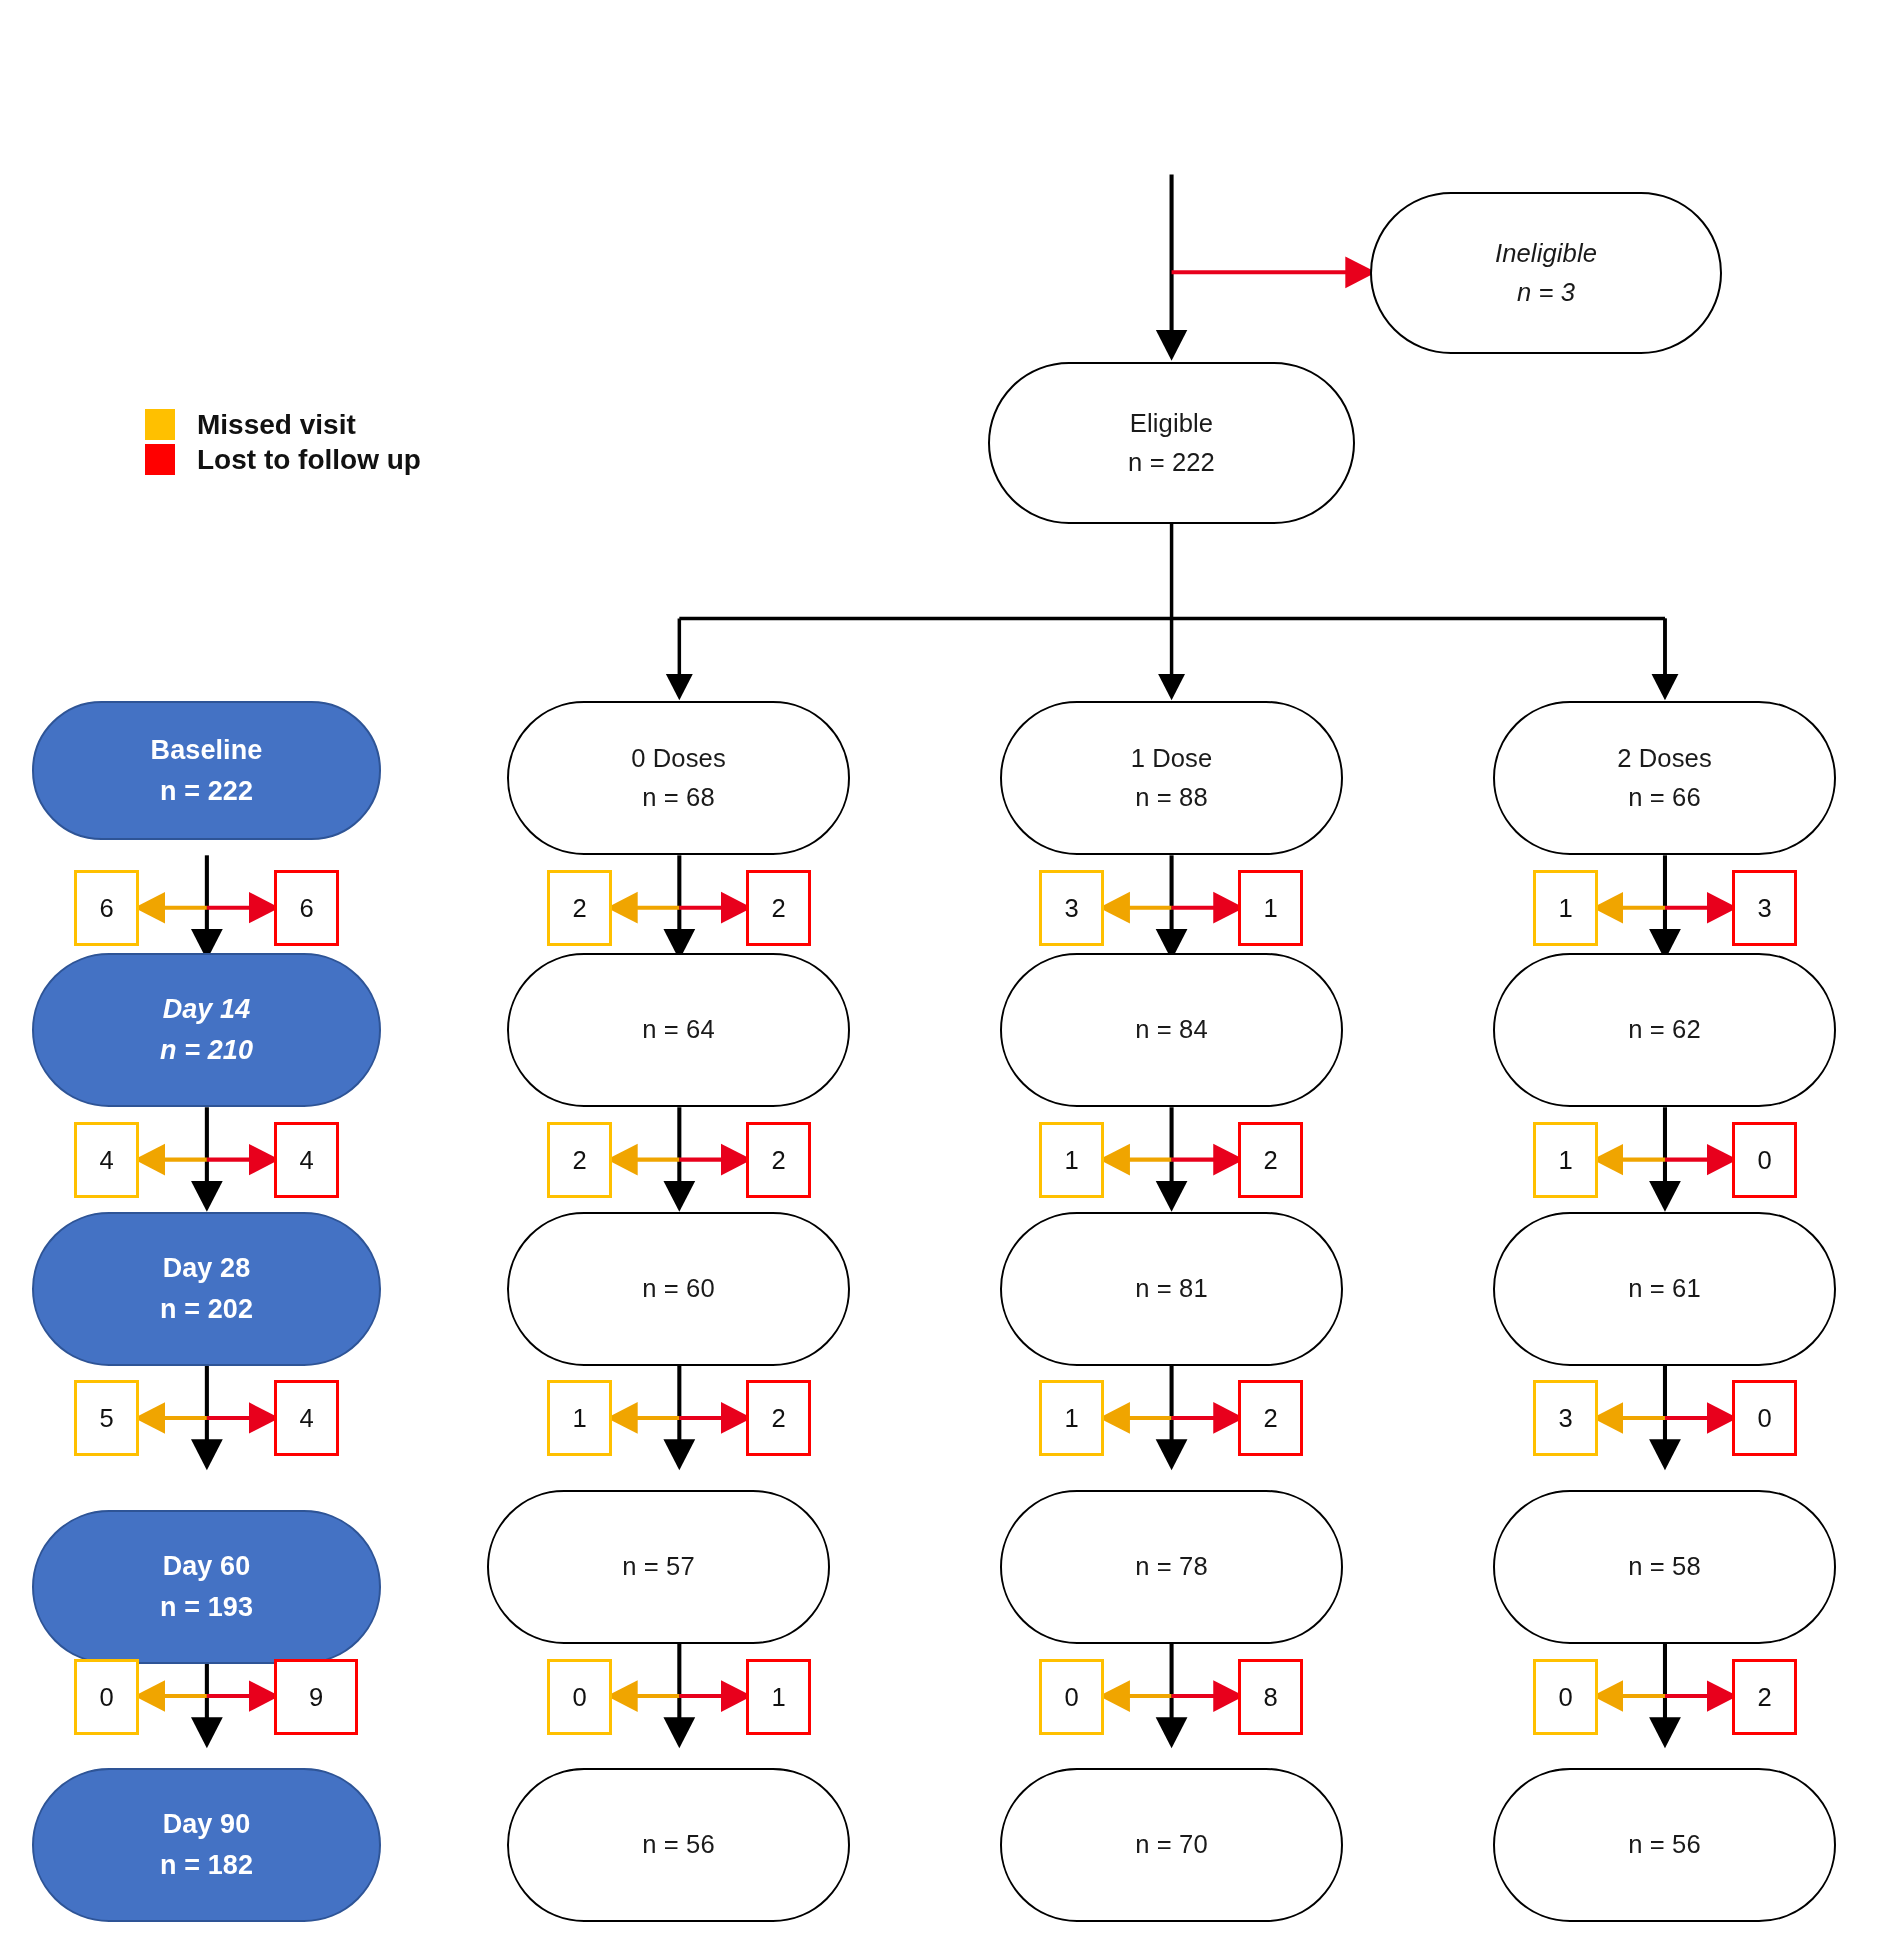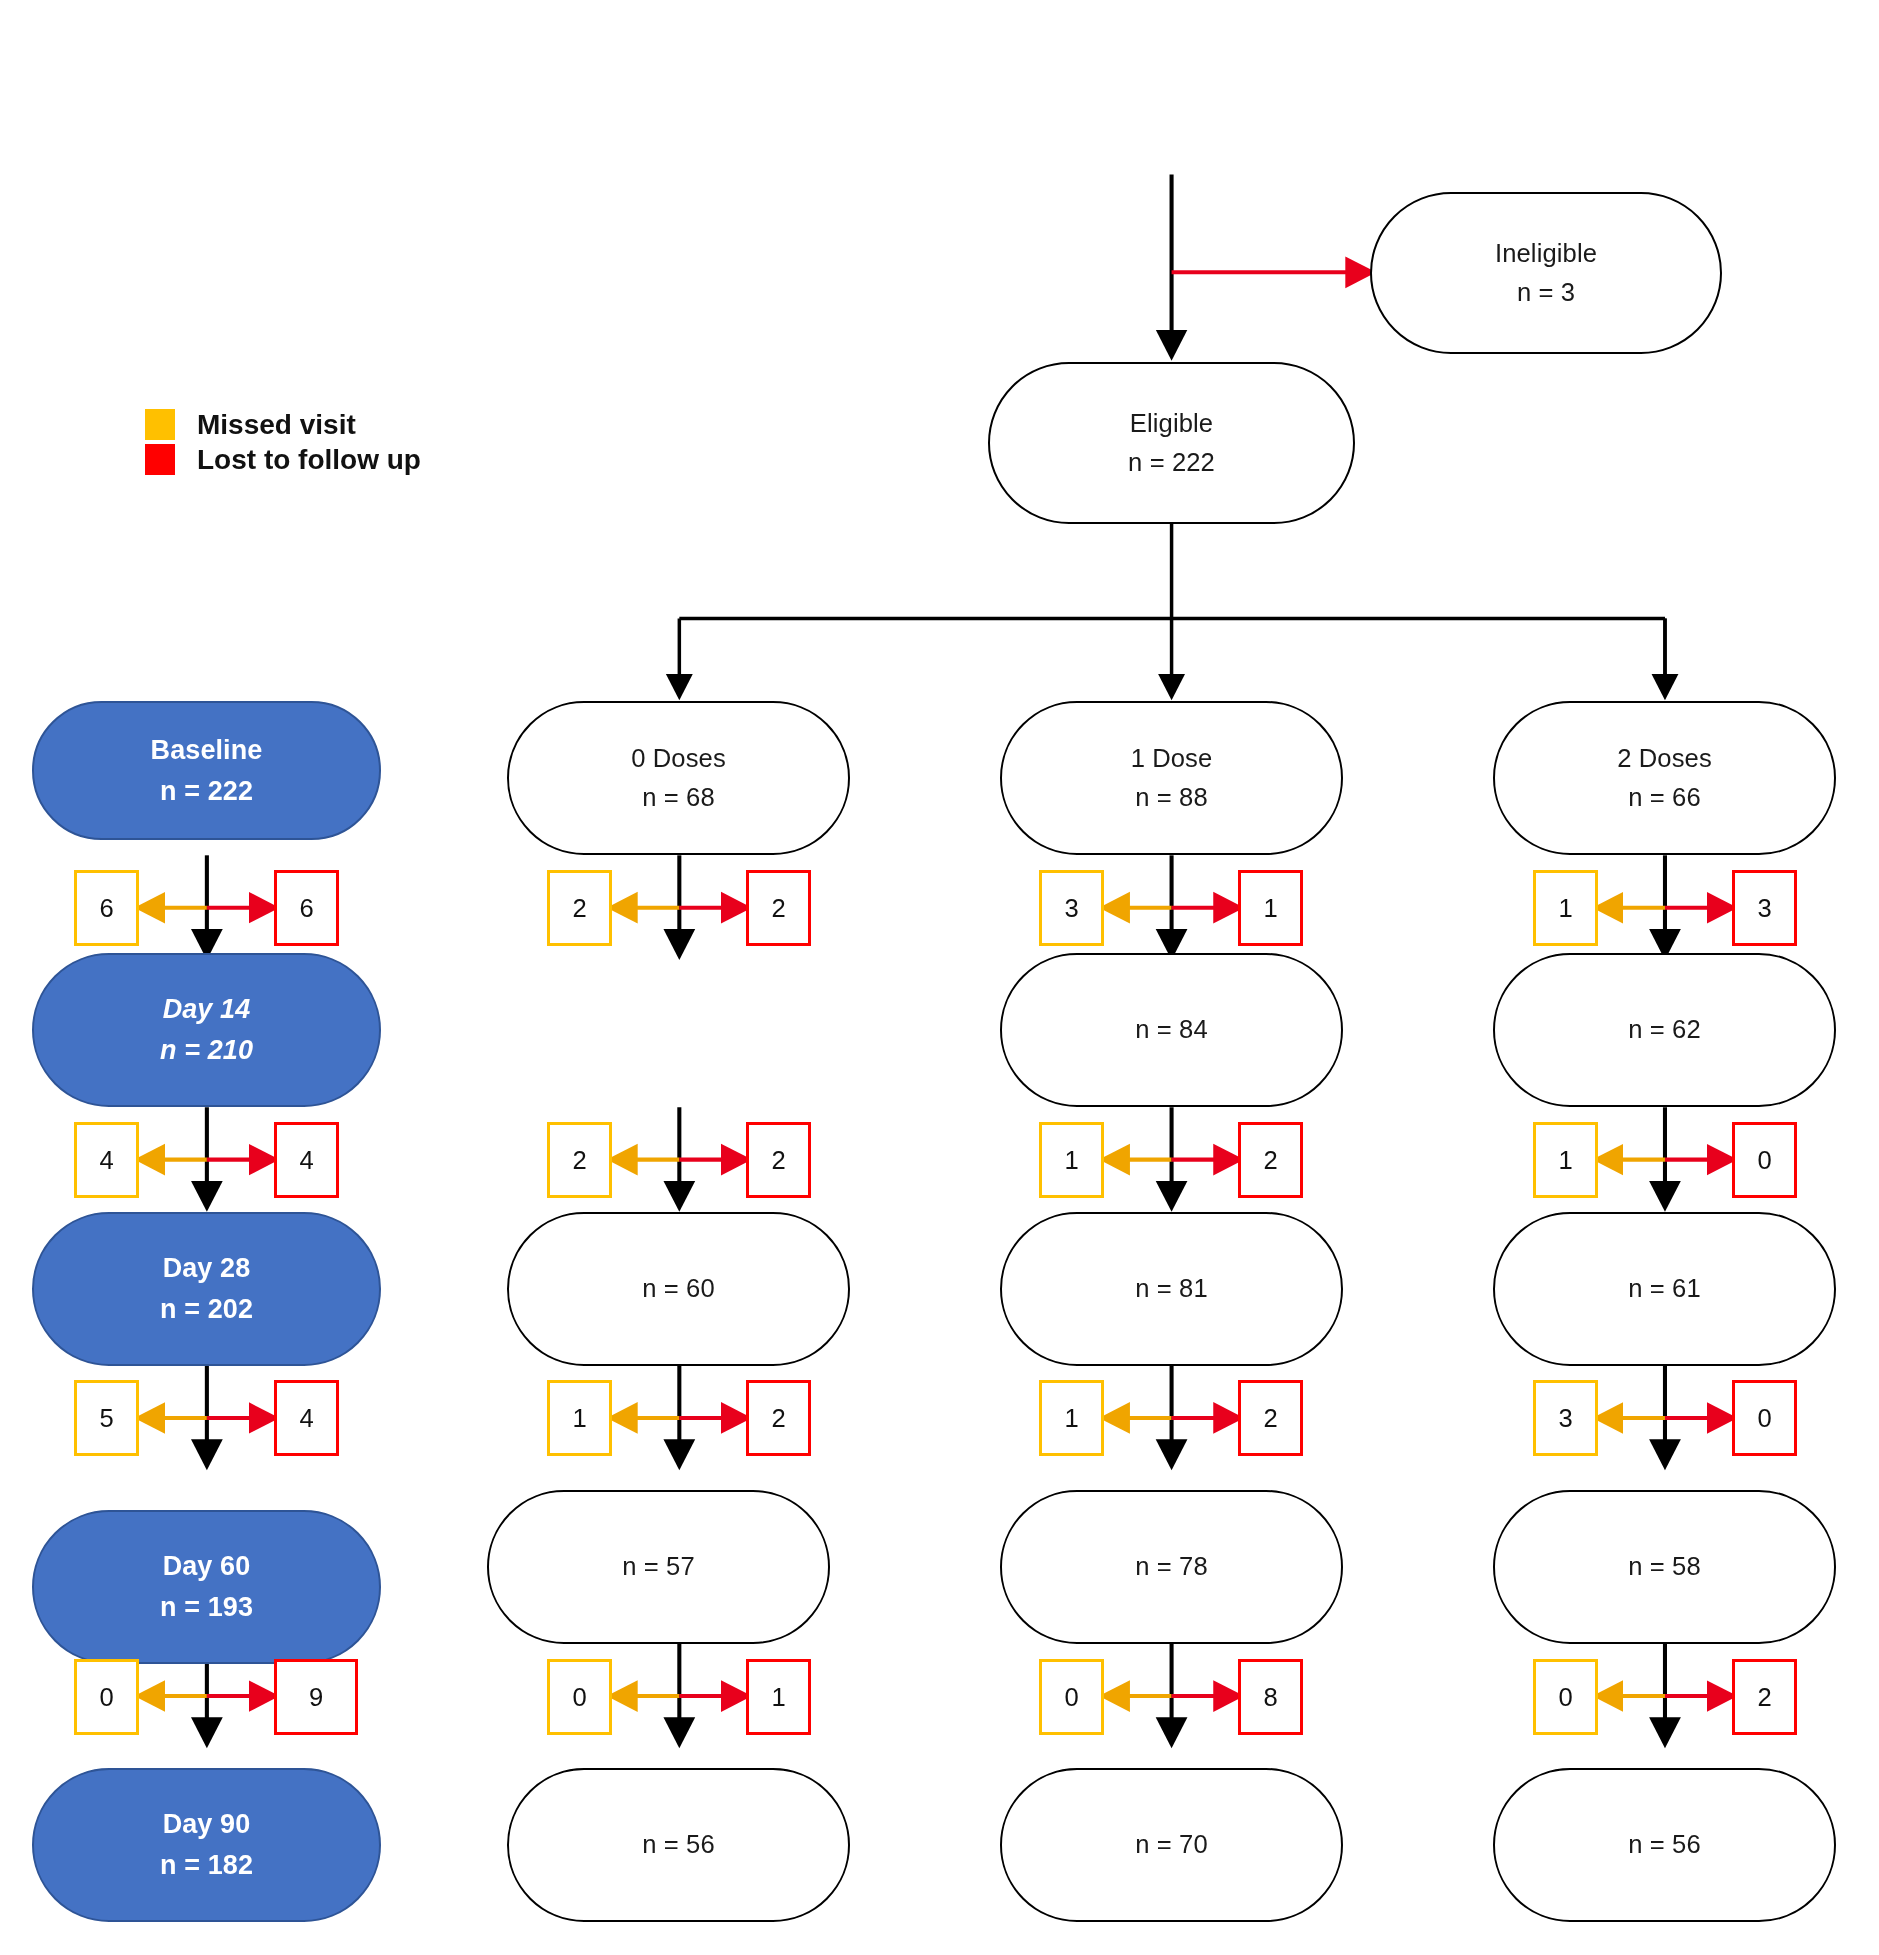--- a/index.html
+++ b/index.html
@@ -217,21 +217,21 @@
       <span class="legend-swatch missed"></span>
       <span class="legend-label">Missed visit</span>
     </div>
     <div class="legend-row">
       <span class="legend-swatch lost"></span>
       <span class="legend-label">Lost to follow up</span>
     </div>
   </div>
 
 
-  <div class="node" style="left:1370px; top:192px; width:352px; height:162px;">
+  <div class="node" style="left:1370px; top:192px; width:352px; height:162px;font-style:italic;">
     <span class="node-title">Ineligible</span>
     <span class="node-count">n = 3</span>
   </div>
 
   <div class="node" style="left:988px; top:362px; width:367px; height:162px;">
     <span class="node-title">Eligible</span>
     <span class="node-count">n = 222</span>
   </div>
 
   <div class="node timepoint" style="left:32px; top:701px; width:349px; height:139px;">
@@ -267,20 +267,23 @@
   <div class="node" style="left:1000px; top:701px; width:343px; height:154px;">
     <span class="node-title">1 Dose</span>
     <span class="node-count">n = 88</span>
   </div>
 
   <div class="node" style="left:1493px; top:701px; width:343px; height:154px;">
     <span class="node-title">2 Doses</span>
     <span class="node-count">n = 66</span>
   </div>
 
+  <div class="node" style="left:507px; top:953px; width:343px; height:154px;">
+    <span class="node-count">n = 64</span>
+  </div>
   <div class="node" style="left:507px; top:1212px; width:343px; height:154px;">
     <span class="node-count">n = 60</span>
   </div>
   <div class="node" style="left:487px; top:1490px; width:343px; height:154px;">
     <span class="node-count">n = 57</span>
   </div>
   <div class="node" style="left:507px; top:1768px; width:343px; height:154px;">
     <span class="node-count">n = 56</span>
   </div>
 

